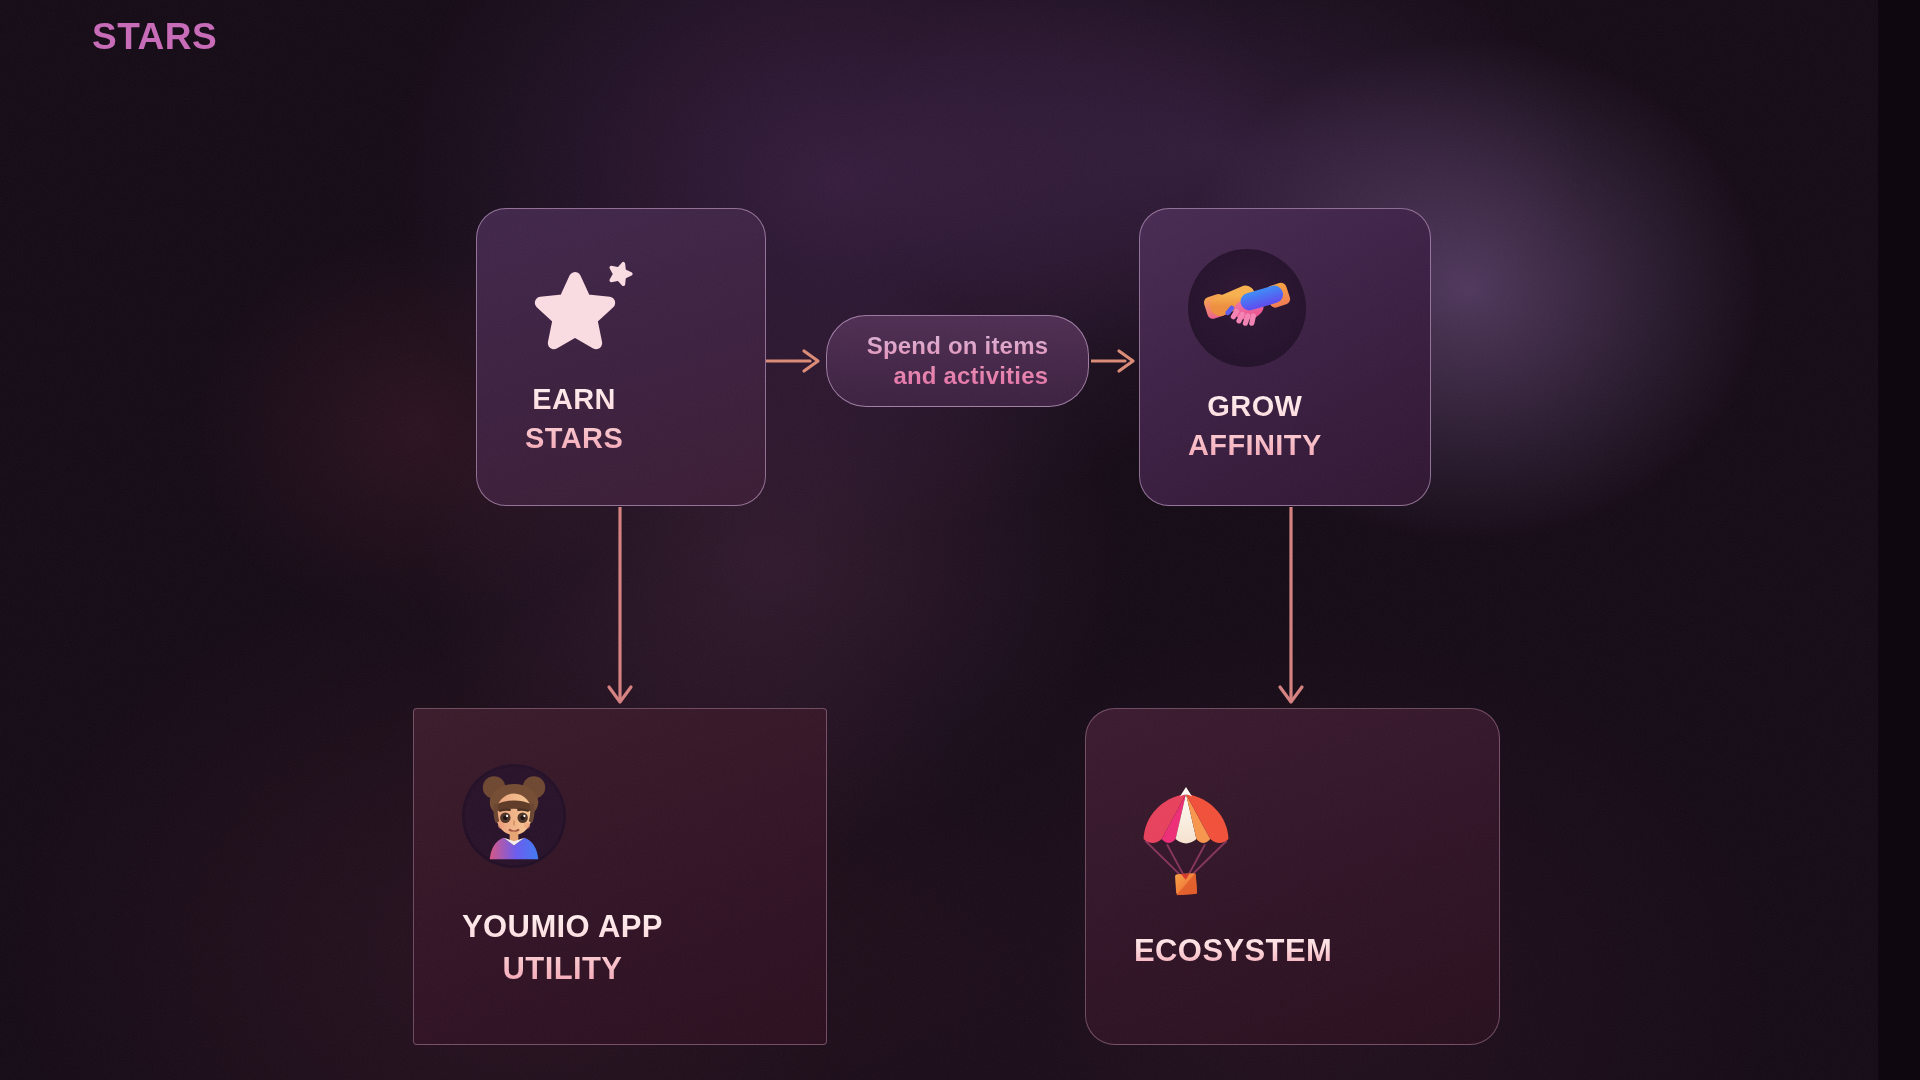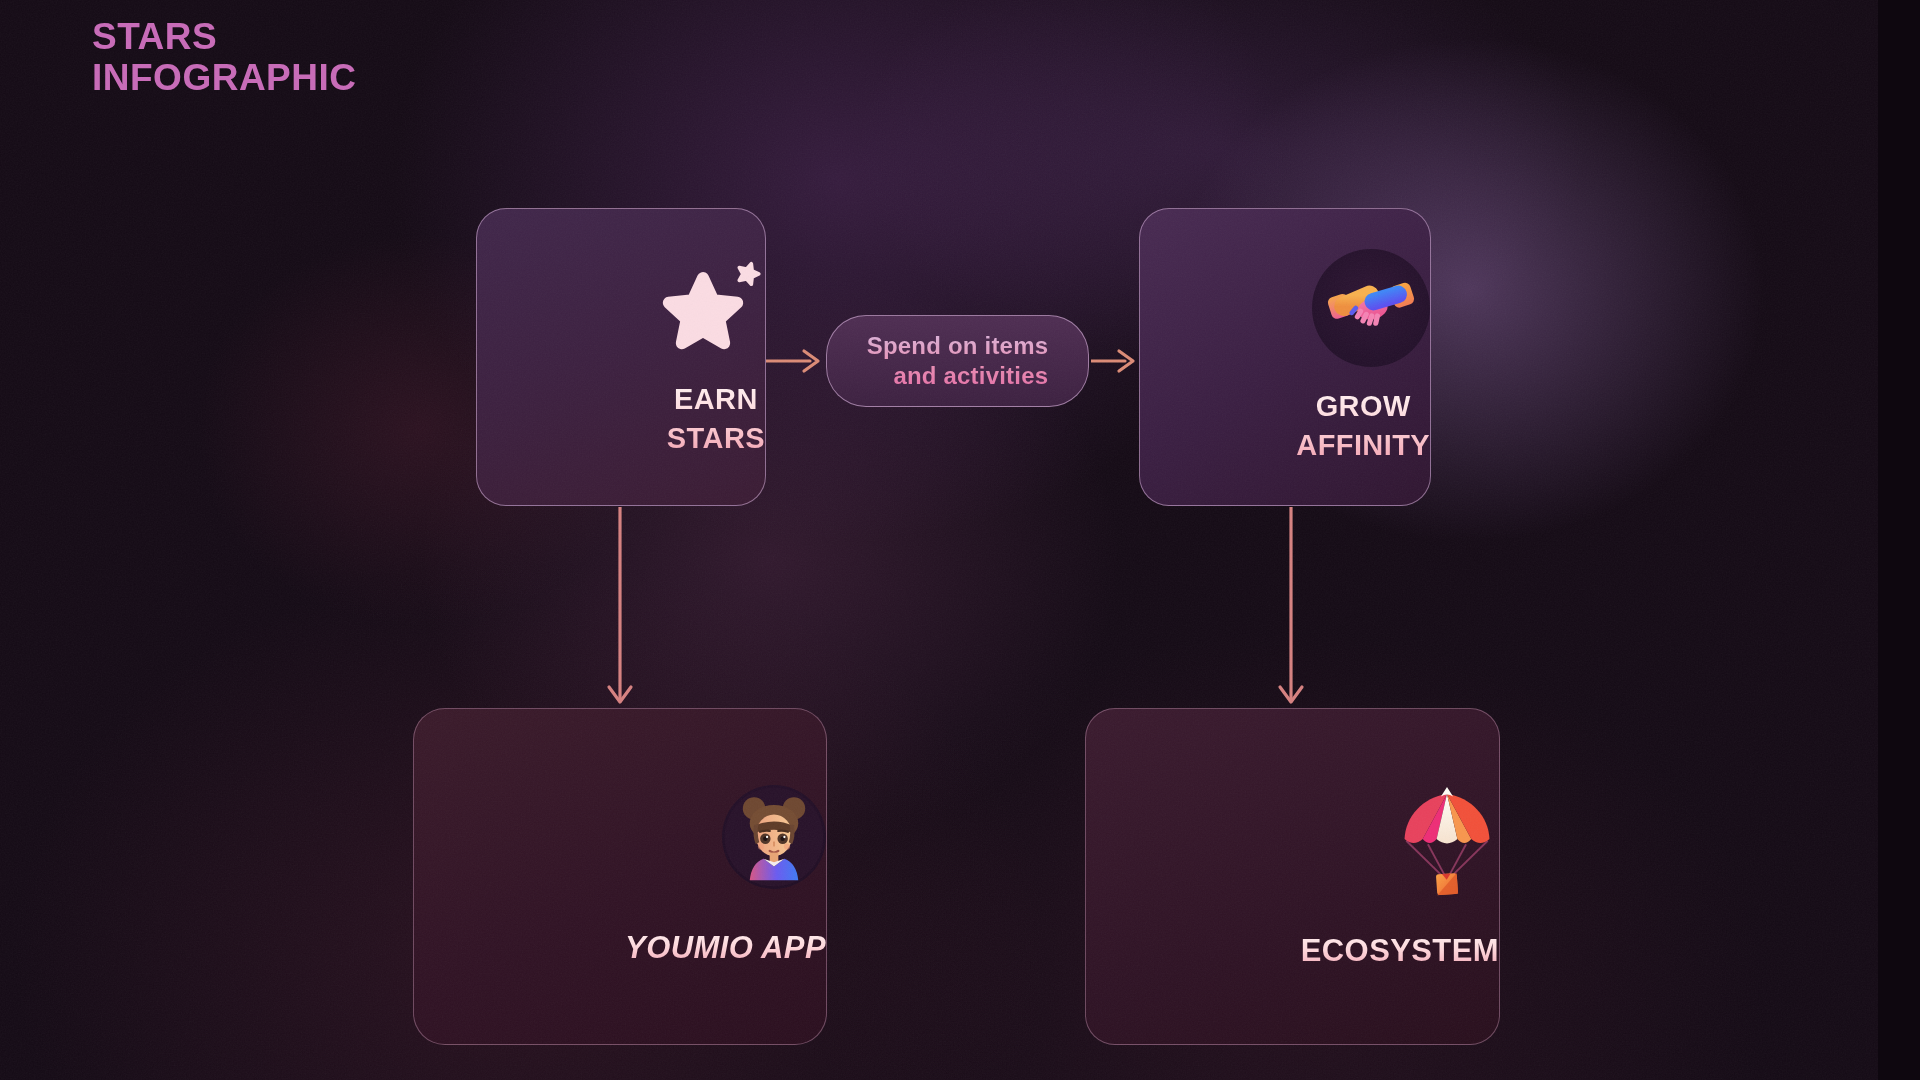--- a/index.html
+++ b/index.html
@@ -20,36 +20,36 @@
 
   .page-title{
     position:absolute;left:92px;top:16px;margin:0;
     font-size:37px;font-weight:800;letter-spacing:.5px;line-height:41px;
     color:#c86ab8;text-transform:uppercase;
   }
   .page-title span{display:block;}
 
   .node{
     position:absolute;box-sizing:border-box;
-    display:flex;flex-direction:column;align-items:flex-end;justify-content:center;
+    display:flex;flex-direction:column;align-items:flex-start;justify-content:center;
     border:1.5px solid rgba(216,178,220,0.55);
+    padding-left:48px;
   }
   .node-earn{
     left:476px;top:208px;width:290px;height:298px;border-radius:30px;gap:24px;
     background:linear-gradient(163deg,#40264a 0%,#3c2040 48%,#3a1b33 100%);
   }
   .node-grow{
     left:1139px;top:208px;width:292px;height:298px;border-radius:30px;gap:20px;
     background:linear-gradient(150deg,#482a52 0%,#3a1e42 52%,#2f1530 100%);
   }
   .node-youmio{
-    left:413px;top:708px;width:414px;height:337px;border-radius:32px;gap:38px;
+    left:413px;top:708px;width:414px;height:337px;border-radius:4px;gap:38px;
     border-color:rgba(206,156,186,0.42);
     background:linear-gradient(160deg,#3a1a2a 0%,#301224 55%,#2a0e1e 100%);
-    font-style:italic;
   }
   .node-eco{
     left:1085px;top:708px;width:415px;height:337px;border-radius:30px;gap:20px;
     border-color:rgba(206,156,186,0.42);
     background:linear-gradient(160deg,#3a1a2e 0%,#2e1224 60%,#280e1c 100%);
   }
   .node-label{
     text-align:center;font-weight:800;letter-spacing:.4px;
     font-size:29px;line-height:39px;text-transform:uppercase;
     background:linear-gradient(180deg,#fff4f4 0%,#ffd9dd 45%,#f3a0b0 100%);
@@ -80,21 +80,20 @@
 
   .arrow{position:absolute;pointer-events:none;}
 </style>
 </head>
 <body>
 
 <div class="stage">
 
   <h1 class="page-title">
       <span>STARS</span>
-      <span>INFOGRAPHIC</span>
     </h1>
 
   <div class="node node-earn">
     <svg width="112" height="100" viewBox="0 0 112 100">
       <g fill="#fbdce3" stroke="#fbdce3" stroke-width="12" stroke-linejoin="round">
         <polygon transform="translate(50,58)" points="0,-36 10.1,-13.9 34.2,-11.2 16.3,5.3 21.2,29.2 0,17.1 -21.2,29.2 -16.3,5.3 -34.2,-11.2 -10.1,-13.9"></polygon>
         <polygon transform="translate(95,18) rotate(18) scale(0.30)" points="0,-36 10.1,-13.9 34.2,-11.2 16.3,5.3 21.2,29.2 0,17.1 -21.2,29.2 -16.3,5.3 -34.2,-11.2 -10.1,-13.9"></polygon>
       </g>
     </svg>
     <div class="node-label">
@@ -193,20 +192,21 @@
         <circle cx="75" cy="71" r="3.6" fill="#f09a76" opacity="0.55"></circle>
         <path d="M60 66 L60 70" stroke="#d88f62" stroke-width="2" stroke-linecap="round"></path>
         <path d="M55 76 Q60 80 65 76" stroke="#a35444" stroke-width="2.6" stroke-linecap="round" fill="none"></path>
         <rect x="55" y="78" width="10" height="12" fill="#e8a474"></rect>
         <path d="M32 110 Q34 90 48 85 L60 94 L72 85 Q86 90 88 110 Z" fill="url(#shirtG)"></path>
         <path d="M48 85 L60 94 L72 85 L60 89 Z" fill="#f5eef0"></path>
       </svg>
     </div>
     <div class="node-label">
         <span>YOUMIO APP</span>
+        <span>UTILITY</span>
       </div>
   </div>
 
   <div class="node node-eco">
     <svg width="104" height="128" viewBox="0 0 120 140">
       <defs>
         <linearGradient id="chuteWhite" x1="0" y1="0" x2="0" y2="1">
           <stop offset="0" stop-color="#fffdf6"></stop>
             <stop offset="1" stop-color="#f7e3cf"></stop>
         </linearGradient>

